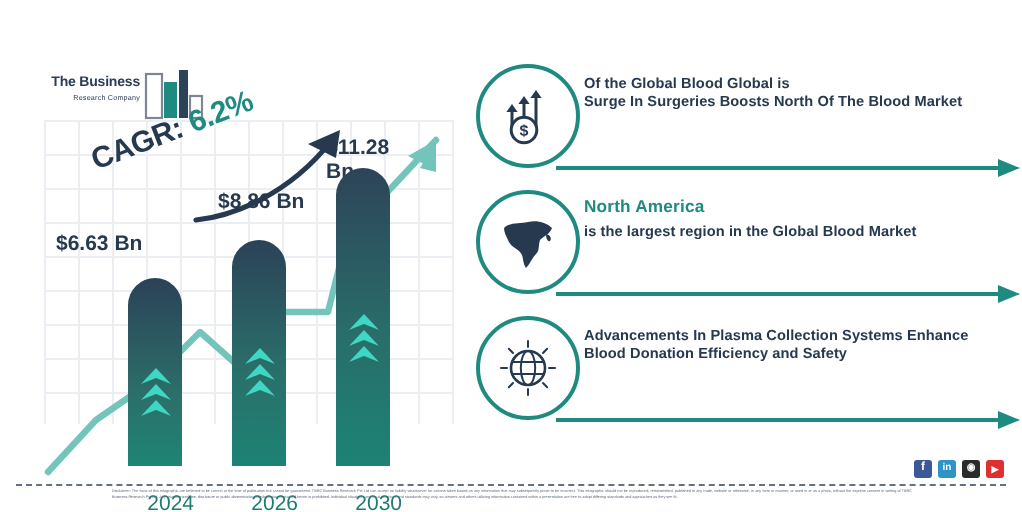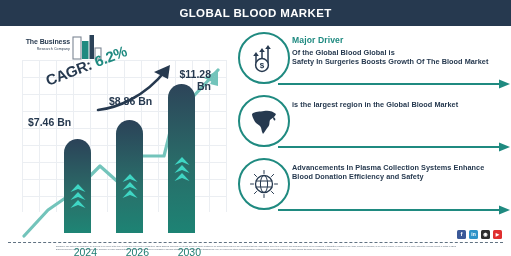--- a/index.html
+++ b/index.html
@@ -46,21 +46,21 @@
     white-space:nowrap;
   }
   .cagr-label{font-size:15px;font-weight:bold;color:#26394f;letter-spacing:-.3px;}
   .cagr-value{font-size:15px;font-weight:bold;color:#1f8a80;letter-spacing:-.3px;}
   .cagr-arrow{position:absolute;left:96px;top:36px;}
 
   
   .vlabel{position:absolute;font-size:10.5px;font-weight:bold;color:#26394f;line-height:11.5px;}
   .vlabel-0{left:28px;top:91px;}
   .vlabel-1{left:109px;top:70px;}
-  .vlabel-2{left:163px;top:43px;text-align:right;width:48px;}
+  .vlabel-2{left:163px;top:43px;text-align:left;width:48px;}
 
   
   .bar{position:absolute;width:27px;border-radius:14px 14px 0 0;overflow:hidden;}
   .bar-0{left:64px;top:113px;height:94px;background:linear-gradient(180deg,#2b4258 0%,#2b6f69 62%,#1e8575 100%);}
   .bar-1{left:116px;top:94px;height:113px;background:linear-gradient(180deg,#2b4258 0%,#2a6f6a 58%,#1d8374 100%);}
   .bar-2{left:168px;top:58px;height:149px;background:linear-gradient(180deg,#2d4459 0%,#296d69 55%,#1d8374 100%);}
   .bar-chev{position:absolute;left:50%;transform:translateX(-50%);}
   .bar-0 .bar-chev{top:44px;}
   .bar-1 .bar-chev{top:53px;}
   .bar-2 .bar-chev{top:72px;}
@@ -110,23 +110,20 @@
     position:absolute;left:56px;top:15px;width:400px;
     font-size:1.9px;line-height:2.9px;color:#5d6b7a;text-align:justify;
     letter-spacing:0;
   }
 </style>
 </head>
 <body>
 
 <div class="page">
 
-  <div class="header">
-    <div class="header-title">GLOBAL BLOOD MARKET</div>
-  </div>
 
   <div class="chart-panel">
 
     <div class="grid"></div>
 
     <div class="logo">
       <div class="logo-text">
         <div class="logo-l1">The Business</div>
         <div class="logo-l2">Research Company</div>
       </div>
@@ -148,21 +145,21 @@
 
     <div class="cagr">
       <span class="cagr-label">CAGR:</span>
       <span class="cagr-value">6.2%</span>
     </div>
     <svg class="cagr-arrow" width="84" height="52" viewBox="0 0 84 52">
       <path d="M2,48 C20,46 48,36 70,8" fill="none" stroke="#26394f" stroke-width="2.6" stroke-linecap="round"></path>
       <polygon points="74,3 58,10 72,17" fill="#26394f"></polygon>
     </svg>
 
-    <div class="vlabel vlabel-0">$7.46 Bn</div>
+    <div class="vlabel vlabel-0">$6.63 Bn</div>
     <div class="vlabel vlabel-1">$8.86 Bn</div>
     <div class="vlabel vlabel-2">
       <div>$11.28</div>
       <div>Bn</div>
     </div>
 
     <div class="bar bar-0">
       <svg class="bar-chev" width="17" height="26" viewBox="0 0 17 26">
         <path d="M8.5,1 L16,9 L8.5,6 L1,9 Z" fill="#3fd6c4"></path>
         <path d="M8.5,9 L16,17 L8.5,14 L1,17 Z" fill="#3fd6c4"></path>
@@ -198,40 +195,40 @@
           <polygon points="7,9 4.2,13 9.8,13" fill="#26394f"></polygon>
           <path d="M13,22 L13,8" stroke="#26394f" stroke-width="1.5" fill="none"></path>
           <polygon points="13,5 10.2,9 15.8,9" fill="#26394f"></polygon>
           <path d="M19,22 L19,5" stroke="#26394f" stroke-width="1.5" fill="none"></path>
           <polygon points="19,2 16.2,6 21.8,6" fill="#26394f"></polygon>
           <circle cx="13" cy="22" r="6.4" fill="#fff" stroke="#26394f" stroke-width="1.5"></circle>
           <text x="13" y="25" font-size="8" font-family="'Liberation Sans',sans-serif" font-weight="bold" fill="#26394f" text-anchor="middle">$</text>
         </svg>
       </div>
       <div class="card-body">
-        <div class="card-title">Major Driver</div>
         <div class="card-text">Of the Global Blood Global is</div>
-        <div class="card-text" style="margin-top:0;">Safety In Surgeries Boosts Growth Of The Blood Market</div>
+        <div class="card-text" style="margin-top:0;">Surge In Surgeries Boosts North Of The Blood Market</div>
       </div>
       <svg class="card-line" width="233" height="10" viewBox="0 0 233 10">
         <path d="M0,5 L222,5" stroke="#1f8a80" stroke-width="2" fill="none"></path>
         <polygon points="232,5 221,0.5 221,9.5" fill="#1f8a80"></polygon>
       </svg>
     </div>
 
     <div class="card card-1">
       <div class="card-icon">
         <svg width="32" height="32" viewBox="0 0 32 32">
           <path d="M4,9 C7,6 12,7 16,6 C20,5 25,6 28,9 C27,12 24,13 22,15
                    C21,18 22,20 20,22 C18,24 17,27 15,29 C13,26 14,23 12,21
                    C10,19 7,18 6,15 C5,13 4,11 4,9 Z" fill="#26394f"></path>
           <path d="M25,12 C27,12.5 28,14 27,15.5 C26,16 25,14.5 25,12 Z" fill="#26394f"></path>
         </svg>
       </div>
       <div class="card-body">
+        <div class="card-title">North America</div>
         <div class="card-text">is the largest region in the Global Blood Market</div>
       </div>
       <svg class="card-line" width="233" height="10" viewBox="0 0 233 10">
         <path d="M0,5 L222,5" stroke="#1f8a80" stroke-width="2" fill="none"></path>
         <polygon points="232,5 221,0.5 221,9.5" fill="#1f8a80"></polygon>
       </svg>
     </div>
 
     <div class="card card-2">
       <div class="card-icon">

